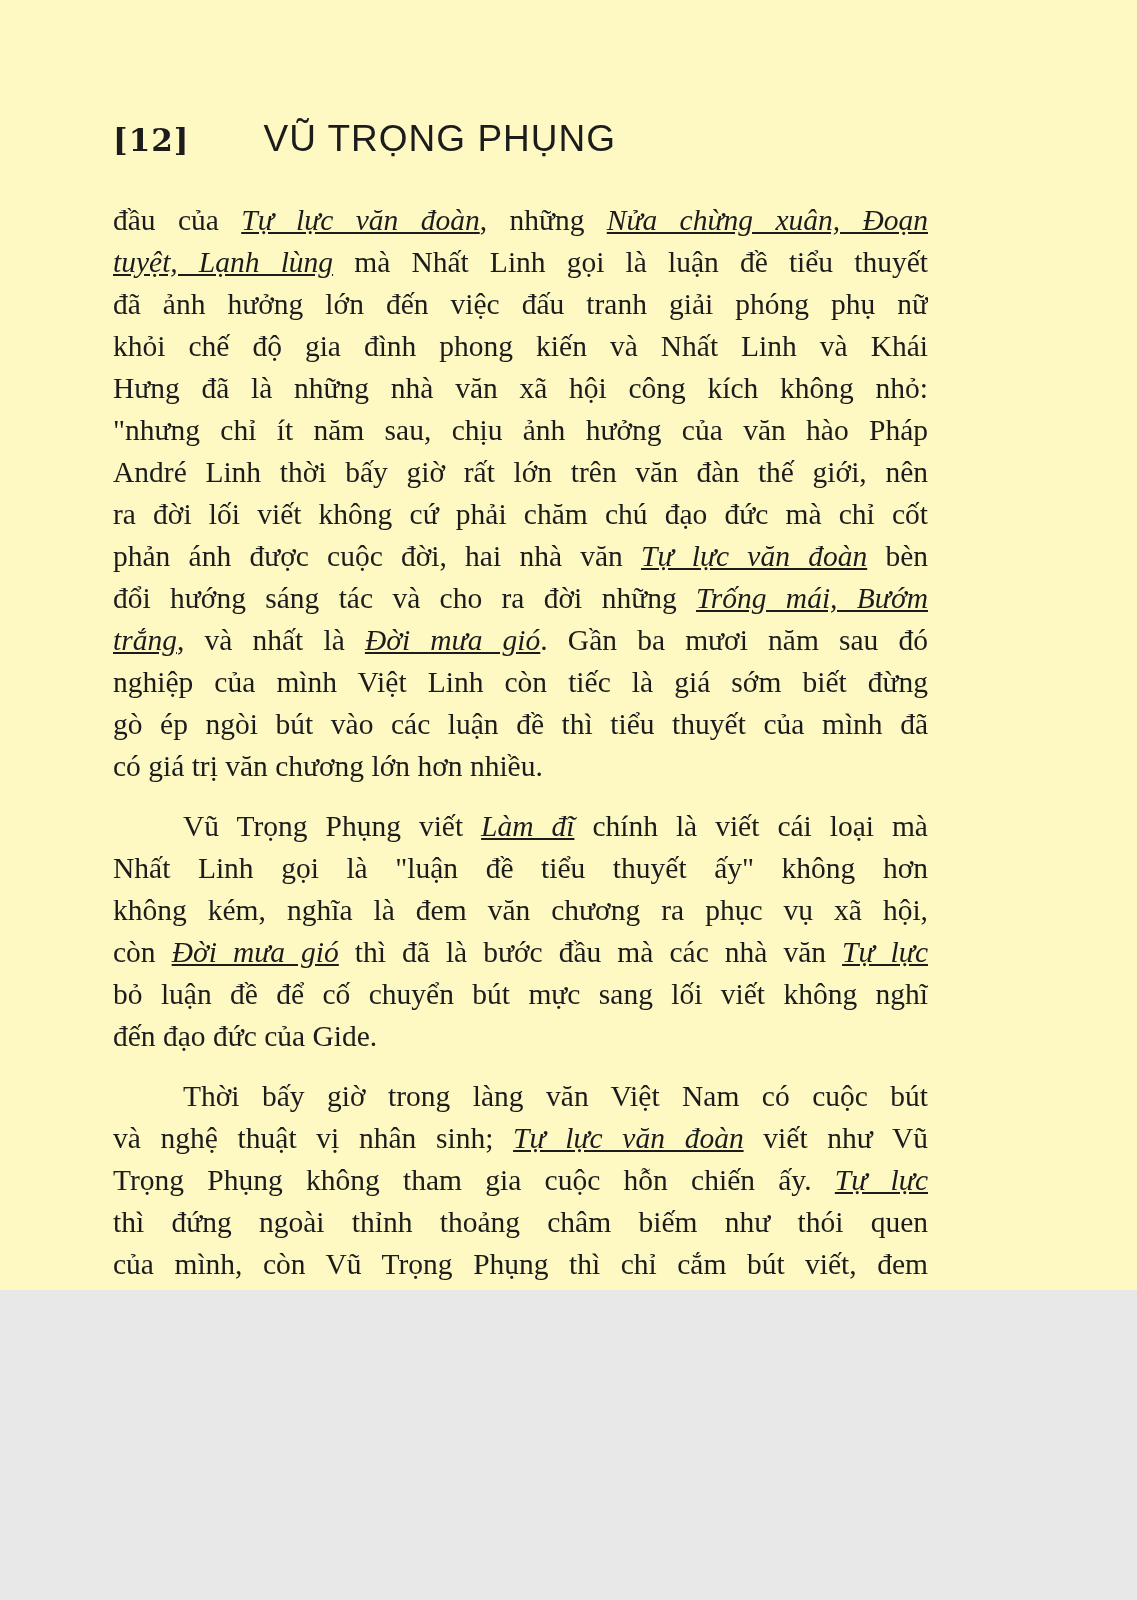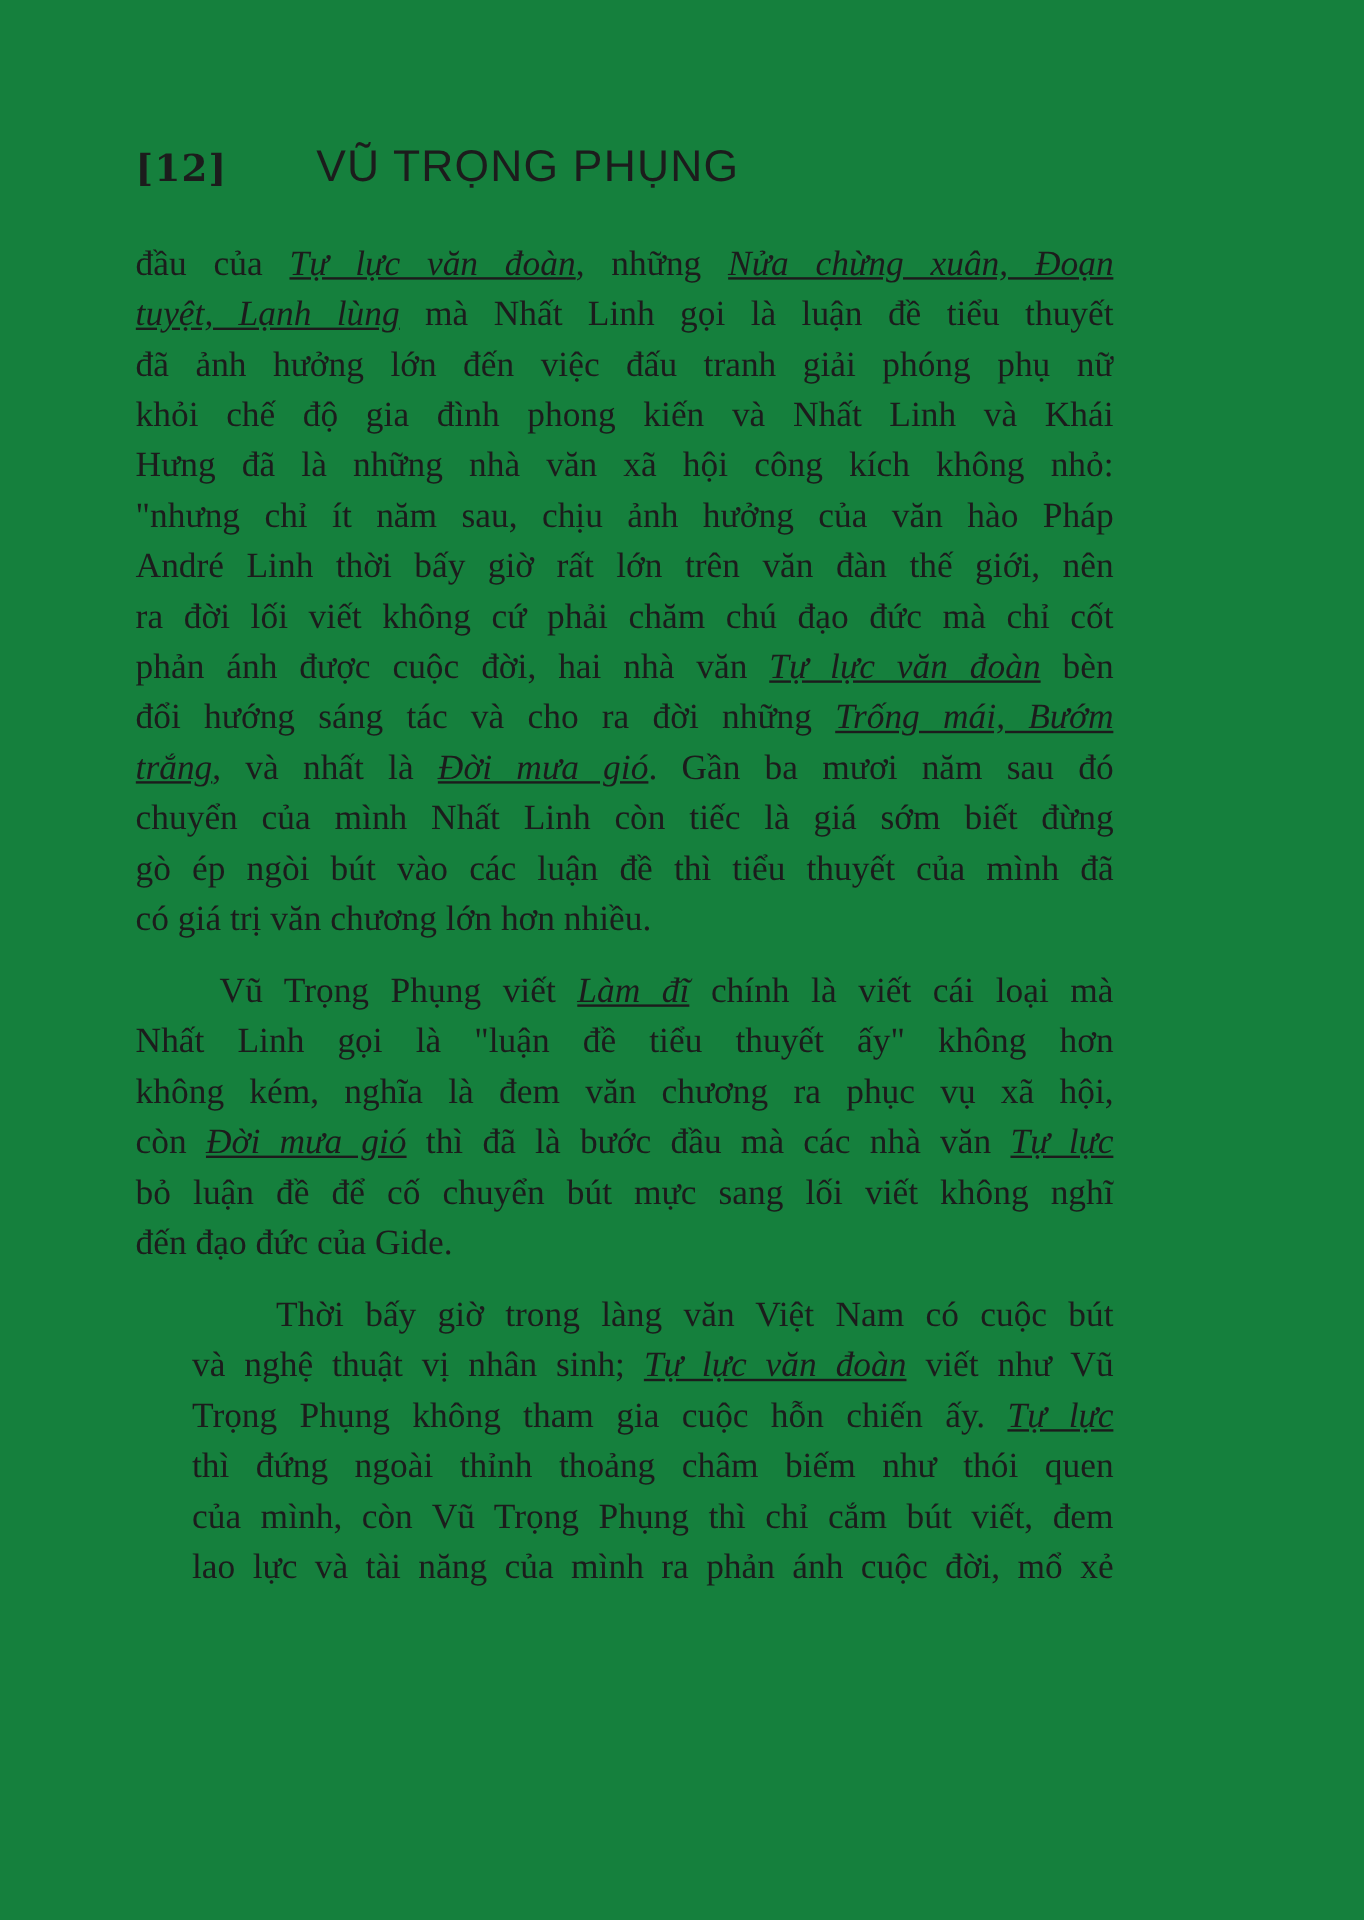--- a/index.html
+++ b/index.html
@@ -3,23 +3,23 @@
 <meta charset="utf-8">
 <style>
   html, body {
     margin: 0;
     padding: 0;
     background: #e8e8e8;
   }
   .page {
     position: relative;
     width: 1137px;
-    height: 1600px;
+    height: 1290px;
     margin: 0 auto;
-    background: #15803d;
+    background: #fef9c3;
     color: #1c1c1c;
     font-family: "Liberation Serif", "DejaVu Serif", serif;
     overflow: hidden;
   }
   .running-header {
     position: absolute;
     left: 113px;
     top: 118px;
     display: flex;
     align-items: baseline;
@@ -40,21 +40,21 @@
   .body-text {
     position: absolute;
     left: 113px;
     top: 199px;
     width: 815px;
     font-size: 29.5px;
   }
   .para {
     margin: 0 0 18px 0;
   }
-  .para:last-child { margin-bottom: 0; margin-left: 47px; }
+  .para:last-child { margin-bottom: 0; }
   .line {
     height: 42px;
     line-height: 42px;
     text-align: justify;
     text-align-last: justify;
     overflow: hidden;
     white-space: normal;
   }
   .line.last {
     text-align-last: left;
@@ -82,21 +82,21 @@
         <div class="line"><span class="run i">tuyệt, Lạnh lùng</span><span class="run"> mà Nhất Linh gọi là luận đề tiểu thuyết</span></div>
         <div class="line"><span class="run">đã ảnh hưởng lớn đến việc đấu tranh giải phóng phụ nữ</span></div>
         <div class="line"><span class="run">khỏi chế độ gia đình phong kiến và Nhất Linh và Khái</span></div>
         <div class="line"><span class="run">Hưng đã là những nhà văn xã hội công kích không nhỏ:</span></div>
         <div class="line"><span class="run">"nhưng chỉ ít năm sau, chịu ảnh hưởng của văn hào Pháp</span></div>
         <div class="line"><span class="run">André Linh thời bấy giờ rất lớn trên văn đàn thế giới, nên</span></div>
         <div class="line"><span class="run">ra đời lối viết không cứ phải chăm chú đạo đức mà chỉ cốt</span></div>
         <div class="line"><span class="run">phản ánh được cuộc đời, hai nhà văn </span><span class="run i">Tự lực văn đoàn</span><span class="run"> bèn</span></div>
         <div class="line"><span class="run">đổi hướng sáng tác và cho ra đời những </span><span class="run i">Trống mái, Bướm</span></div>
         <div class="line"><span class="run i">trắng</span><span class="run">, và nhất là </span><span class="run i">Đời mưa gió</span><span class="run">. Gần ba mươi năm sau đó</span></div>
-        <div class="line"><span class="run">chuyển của mình Nhất Linh còn tiếc là giá sớm biết đừng</span></div>
+        <div class="line"><span class="run">nghiệp của mình Việt Linh còn tiếc là giá sớm biết đừng</span></div>
         <div class="line"><span class="run">gò ép ngòi bút vào các luận đề thì tiểu thuyết của mình đã</span></div>
         <div class="line last"><span class="run">có giá trị văn chương lớn hơn nhiều.</span></div>
       </div>
       <div class="para indent">
         <div class="line"><span class="run">Vũ Trọng Phụng viết </span><span class="run i">Làm đĩ</span><span class="run"> chính là viết cái loại mà</span></div>
         <div class="line"><span class="run">Nhất Linh gọi là "luận đề tiểu thuyết ấy" không hơn</span></div>
         <div class="line"><span class="run">không kém, nghĩa là đem văn chương ra phục vụ xã hội,</span></div>
         <div class="line"><span class="run">còn </span><span class="run i">Đời mưa gió</span><span class="run"> thì đã là bước đầu mà các nhà văn </span><span class="run i">Tự lực</span></div>
         <div class="line"><span class="run">bỏ luận đề để cố chuyển bút mực sang lối viết không nghĩ</span></div>
         <div class="line last"><span class="run">đến đạo đức của Gide.</span></div>

